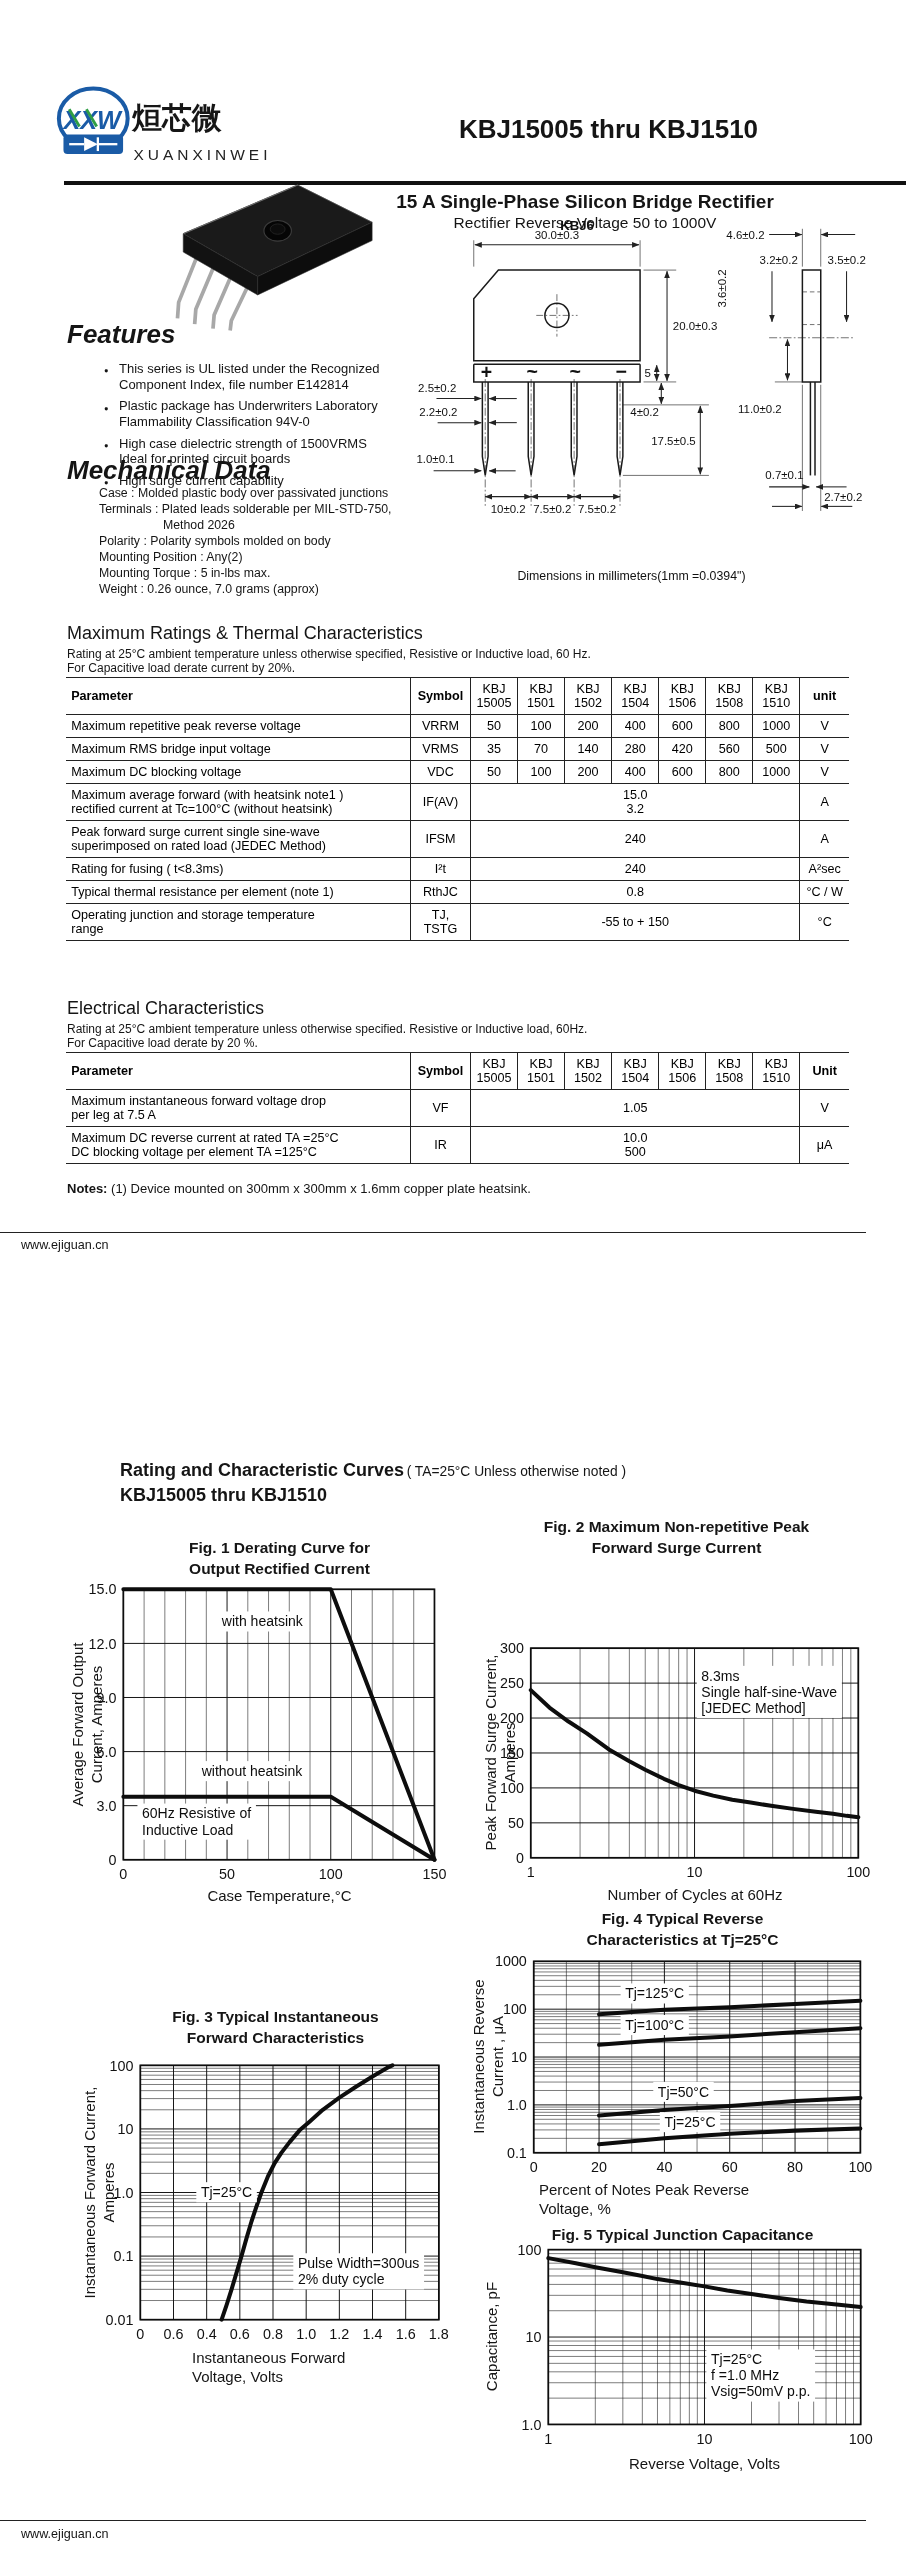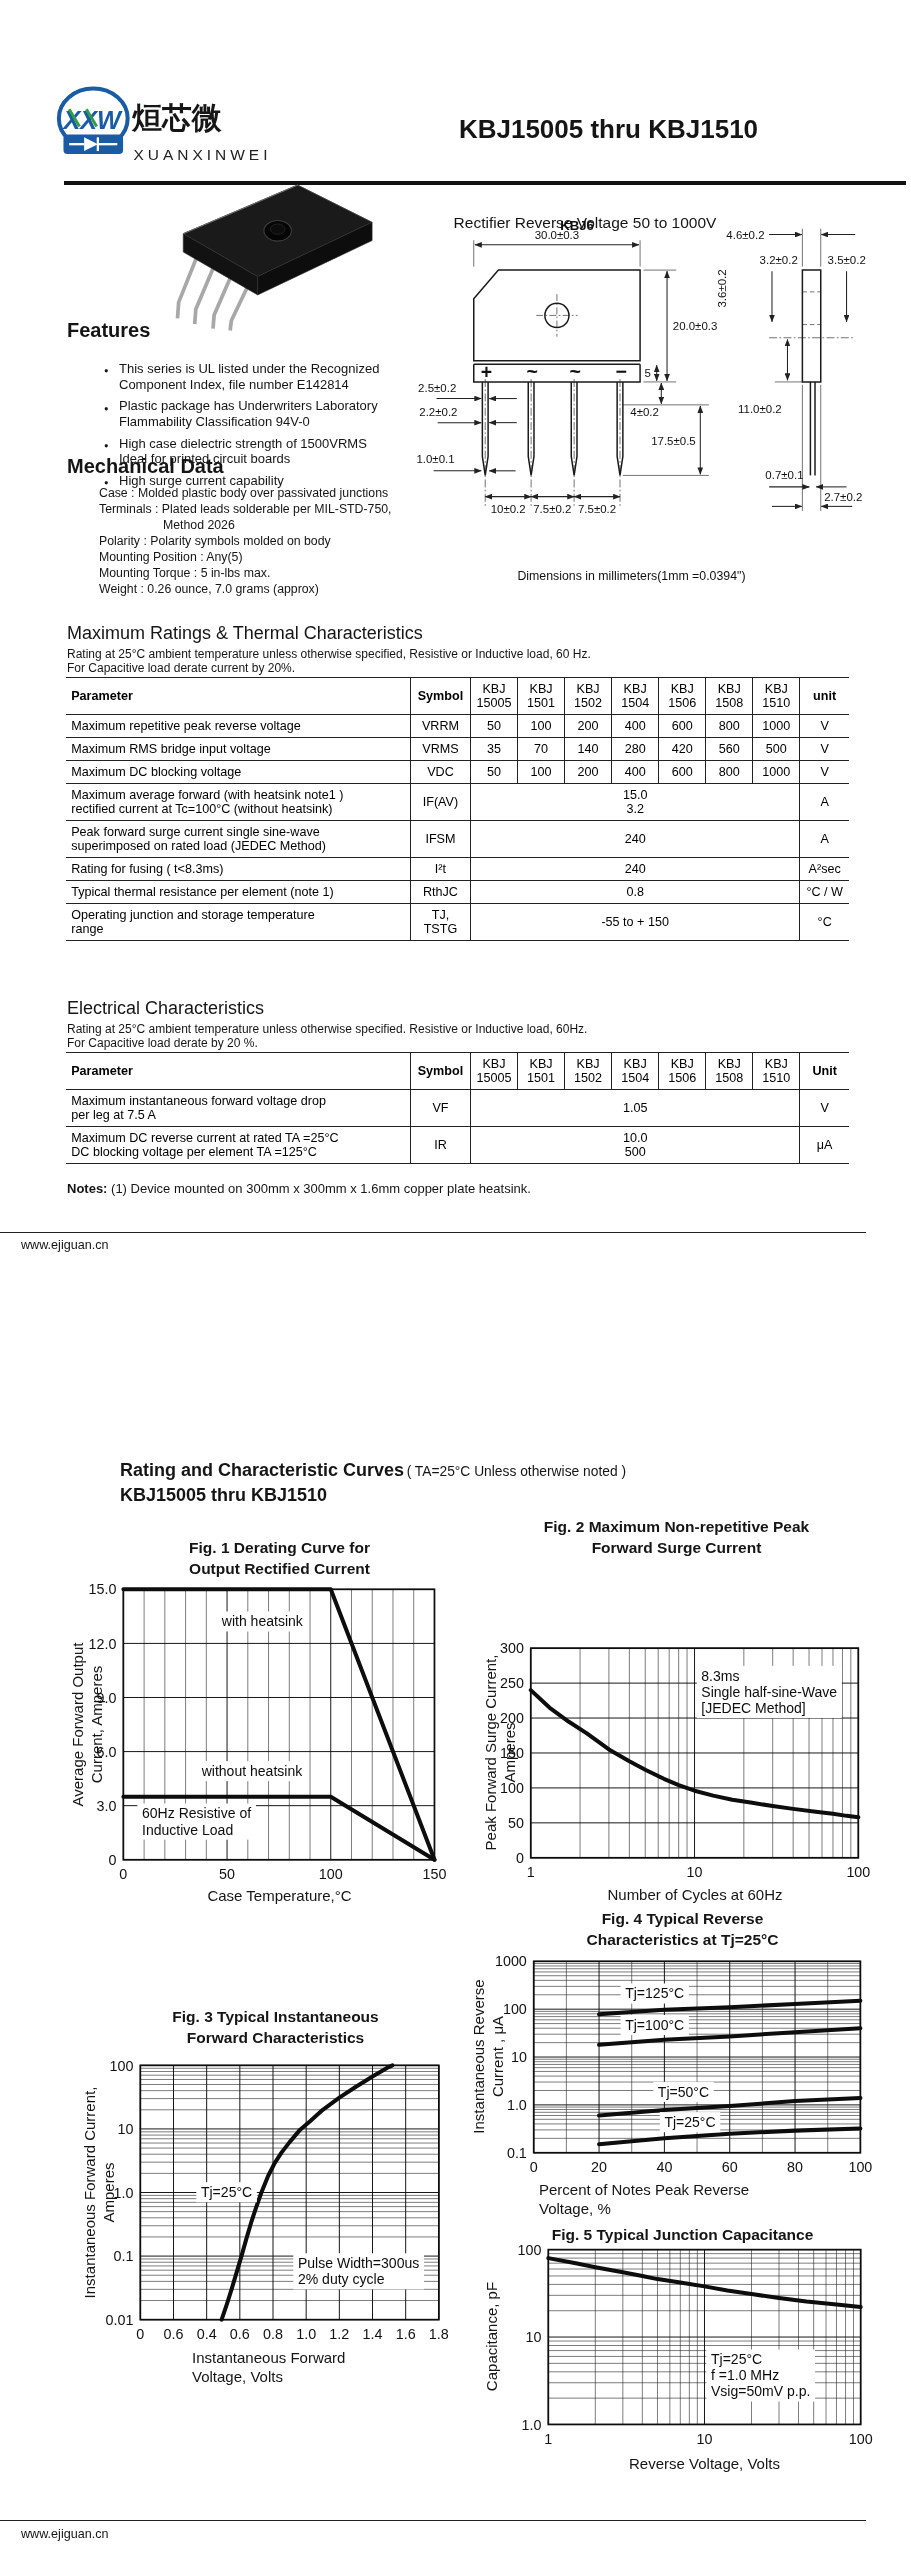--- a/index.html
+++ b/index.html
@@ -9,21 +9,21 @@
   .b{font-weight:bold;}
   .center{text-align:center;}
   .rot{transform:rotate(-90deg);}
   
   .part-title{font-size:26px;font-weight:bold;letter-spacing:0;}
   .rule-thick{background:#111;height:4px;}
   .rule-thin{background:#222;height:1.1px;}
   .sub1{font-size:19px;font-weight:bold;}
   .sub2{font-size:15.5px;}
   
-  .sec-h{font-size:20px;font-weight:bold;}
+  .sec-h{font-size:26px;font-weight:bold;font-style:italic;}
   .feat li{font-size:13px;line-height:15.5px;margin-bottom:6.3px;white-space:pre-line;}
   ul.feat{list-style:none;margin:12px;padding:0;}
   ul.feat li::before{content:"\25CF";font-size:7.5px;position:absolute;margin-left:-15px;margin-top:2.3px;}
   .mech div{font-size:12.3px;line-height:16px;}
   .mech .indent{padding-left:64px;}
   
   .tbl-title{font-size:18px;font-weight:normal;}
   .tbl-sub{font-size:12px;line-height:14.3px;}
   table.doc{border-collapse:collapse;table-layout:fixed;width:783px;font-size:12.6px;color:#000000;}
   table.doc th,table.doc td{border-top:1.4px solid #222;border-bottom:1.4px solid #222;
@@ -61,20 +61,21 @@
       <path d="M56,91 L56,115 L80,103 Z" fill="#fff" stroke="none"></path>
       <line x1="80" y1="91" x2="80" y2="115"></line>
       <line x1="80" y1="103" x2="114" y2="103"></line>
     </g>
     <text x="140" y="74" font-size="52" font-weight="bold" fill="#161616">烜芯微</text>
     <text x="142" y="130" font-size="27" letter-spacing="7" fill="#222">XUANXINWEI</text>
   </svg>
 
   <div class="abs part-title center" style="left:402px;top:114px;width:413px;">KBJ15005 thru KBJ1510</div>
   <div class="abs rule-thick" style="left:64px;top:181px;width:842px;"></div>
+  <div class="abs sub1 center" style="left:321px;top:191px;width:528px;">15 A Single-Phase Silicon Bridge Rectifier</div>
   <div class="abs sub2 center" style="left:321px;top:214px;width:528px;">Rectifier Reverse Voltage 50 to 1000V</div>
 
   <svg class="abs" style="left:143px;top:165px;" width="235" height="166" viewBox="0 0 410 290">
     <g stroke="#a8a8a8" stroke-width="6.5" fill="none">
       <path d="M98,150 L62,240 L60,268"></path>
       <path d="M128,167 L92,252 L90,278"></path>
       <path d="M158,184 L124,262 L122,286"></path>
       <path d="M188,201 L154,272 L152,289"></path>
     </g>
     <polygon points="70,120 270,35 400,100 200,195" fill="#1a1a1a" stroke="#474747" stroke-width="1.6"></polygon>
@@ -95,21 +96,21 @@
 Ideal for printed circuit boards</li>
     <li>High surge current capability</li>
   </ul>
 
   <div class="abs sec-h" style="left:67px;top:455px;">Mechanical Data</div>
   <div class="abs mech" style="left:99px;top:485px;width:356px;">
     <div>Case : Molded plastic body over passivated junctions</div>
     <div>Terminals : Plated leads solderable per MIL-STD-750,</div>
     <div class="indent">Method 2026</div>
     <div>Polarity : Polarity symbols molded on body</div>
-    <div>Mounting Position : Any(5)</div>
+    <div>Mounting Position : Any(2)</div>
     <div>Mounting Torque : 5 in-lbs max.</div>
     <div>Weight : 0.26 ounce, 7.0 grams (approx)</div>
   </div>
 
   <svg class="abs" style="left:402px;top:207px;" width="510" height="390" viewBox="0 0 889 680">
     <defs>
       <marker id="ah" markerWidth="13" markerHeight="10" refX="12" refY="5" orient="auto" markerUnits="userSpaceOnUse">
         <path d="M0,0 L13,5 L0,10 Z" fill="#222"></path>
       </marker>
       <marker id="ahs" markerWidth="13" markerHeight="10" refX="1" refY="5" orient="auto" markerUnits="userSpaceOnUse">

